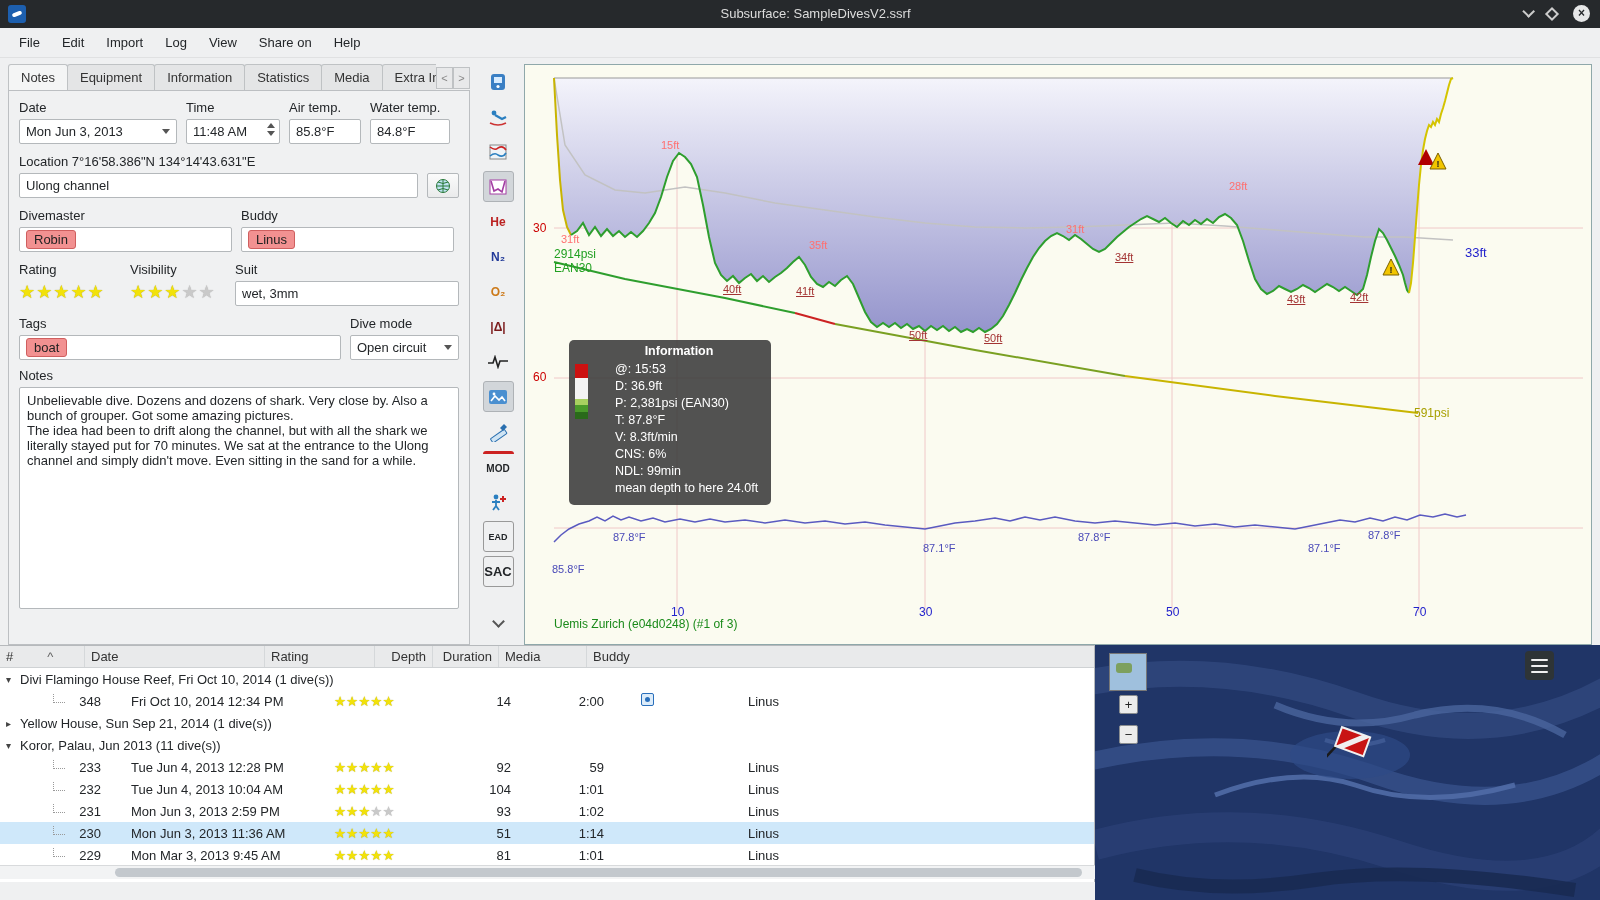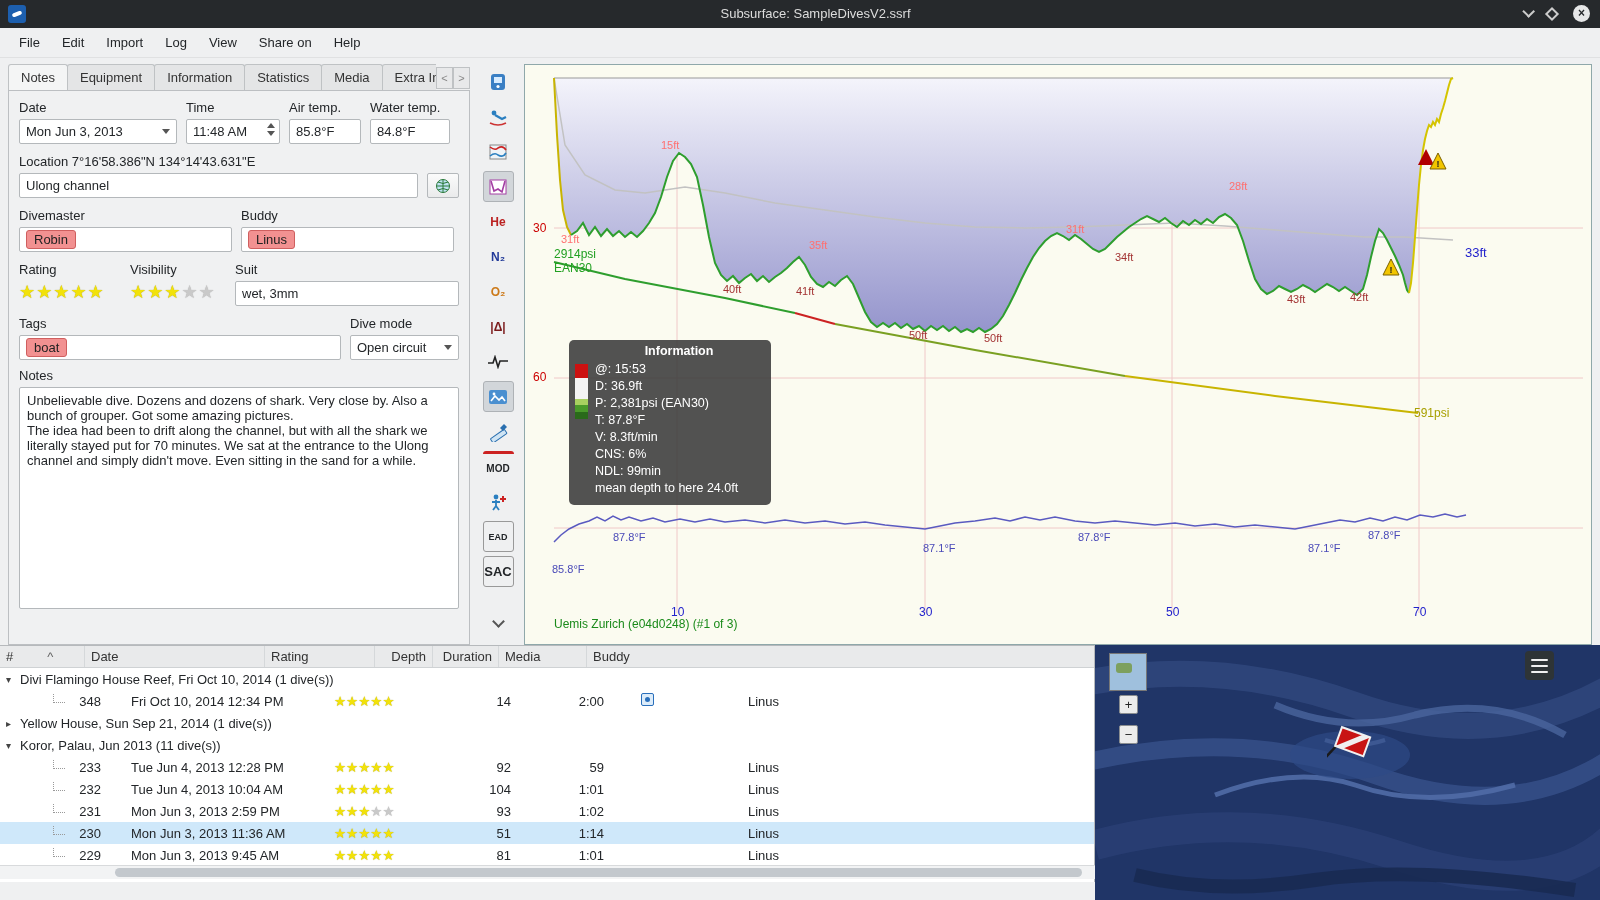--- a/index.html
+++ b/index.html
@@ -42,28 +42,28 @@
   
   .vtoolbar { position:absolute; left:478px; top:64px; width:40px; height:581px; display:flex; flex-direction:column; align-items:center; gap:4px; padding-top:2px; }
   .ticon { width:31px; height:31px; display:flex; align-items:center; justify-content:center; border-radius:3px; font-size:12px; font-weight:bold; }
   .ticon.active { background:#d2d6da; border:1px solid #aeb2b6; }
   
   .chart { position:absolute; left:524px; top:64px; width:1068px; height:581px; background:#fbfbf0; border:1px solid #8fa8aa; }
   .cl { position:absolute; font-size:11px; white-space:nowrap; }
   .cl.red { color:#cc0000; font-size:12px; }
   .cl.blue { color:#2222cc; font-size:12px; }
   .cl.pink { color:#ff7070; }
-  .cl.deep { color:#a33333; }
+  .cl.deep { color:#a33333;text-decoration:underline; }
   .cl.green { color:#22a022; }
   .cl.olive { color:#a8a000; }
   .cl.temp { color:#4a4ab8; }
   .cl.dc { color:#1a8a1a; font-size:12px; }
   .tooltip { position:absolute; left:44px; top:275px; width:202px; background:rgba(58,58,58,0.88); border-radius:5px; color:#fff; padding:4px 8px 8px 26px; font-size:12.5px; }
   .tooltip .tt-title { text-align:center; font-weight:bold; margin-bottom:3px; }
-  .tooltip .tt-line { line-height:17px; }
+  .tooltip .tt-line { line-height:17px;margin-left:20px; }
   .tt-swatches { position:absolute; left:6px; top:24px; width:13px; }
   .tt-swatches div { width:13px; }
   
   .divelist { position:absolute; left:0; top:645px; width:1095px; height:237px; background:#fff; border-top:1px solid #b6b9bc; border-right:1px solid #b6b9bc; }
   .dl-header { display:flex; height:22px; background:#e9eaeb; border-bottom:1px solid #cfd2d4; color:#333; align-items:center; }
   .dl-header .hc { border-right:1px solid #d5d8da; height:100%; display:flex; align-items:center; padding:0 6px; }
   .lr { display:flex; height:22px; align-items:center; }
   .lr.sel { background:#cfe8fa; }
   .c { overflow:hidden; white-space:nowrap;margin-left:23px; }
   .c1 { width:85px; display:flex; align-items:center; }
@@ -474,21 +474,21 @@
     <div class="c c4">51</div>
     <div class="c c5">1:14</div>
     <div class="c c6"></div>
     <div class="c c7">Linus</div>
   </div>
   <div class="lr">
     <div class="c c1">
         <span class="tree"></span>
         <span class="num">229</span>
       </div>
-    <div class="c c2">Mon Jun 3, 2013 9:45 AM</div>
+    <div class="c c2">Mon Mar 3, 2013 9:45 AM</div>
     <div class="c c3"><span class="stars-s"><span class="st-on">★★★★★</span><span class="st-off"></span></span></div>
     <div class="c c4">81</div>
     <div class="c c5">1:01</div>
     <div class="c c6"></div>
     <div class="c c7">Linus</div>
   </div>
 
   <div class="hscroll">
     <div class="handle"></div>
   </div>

